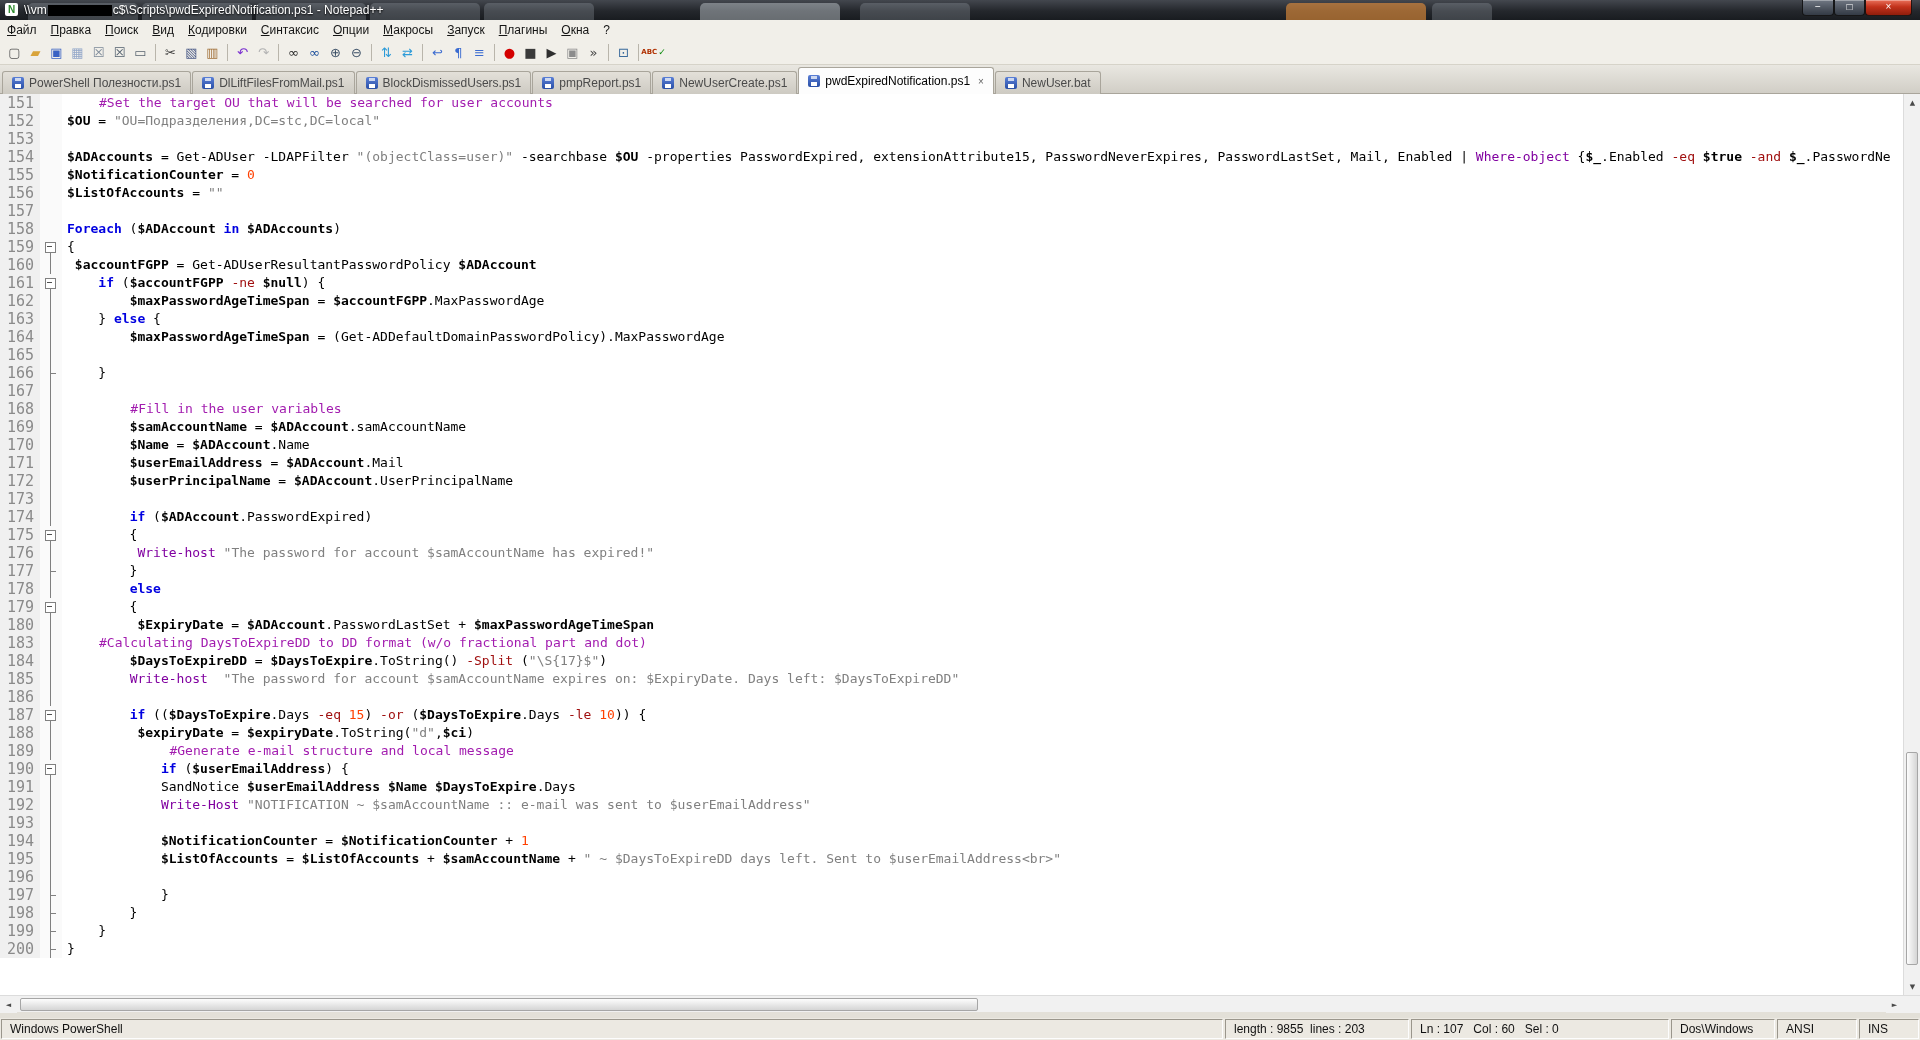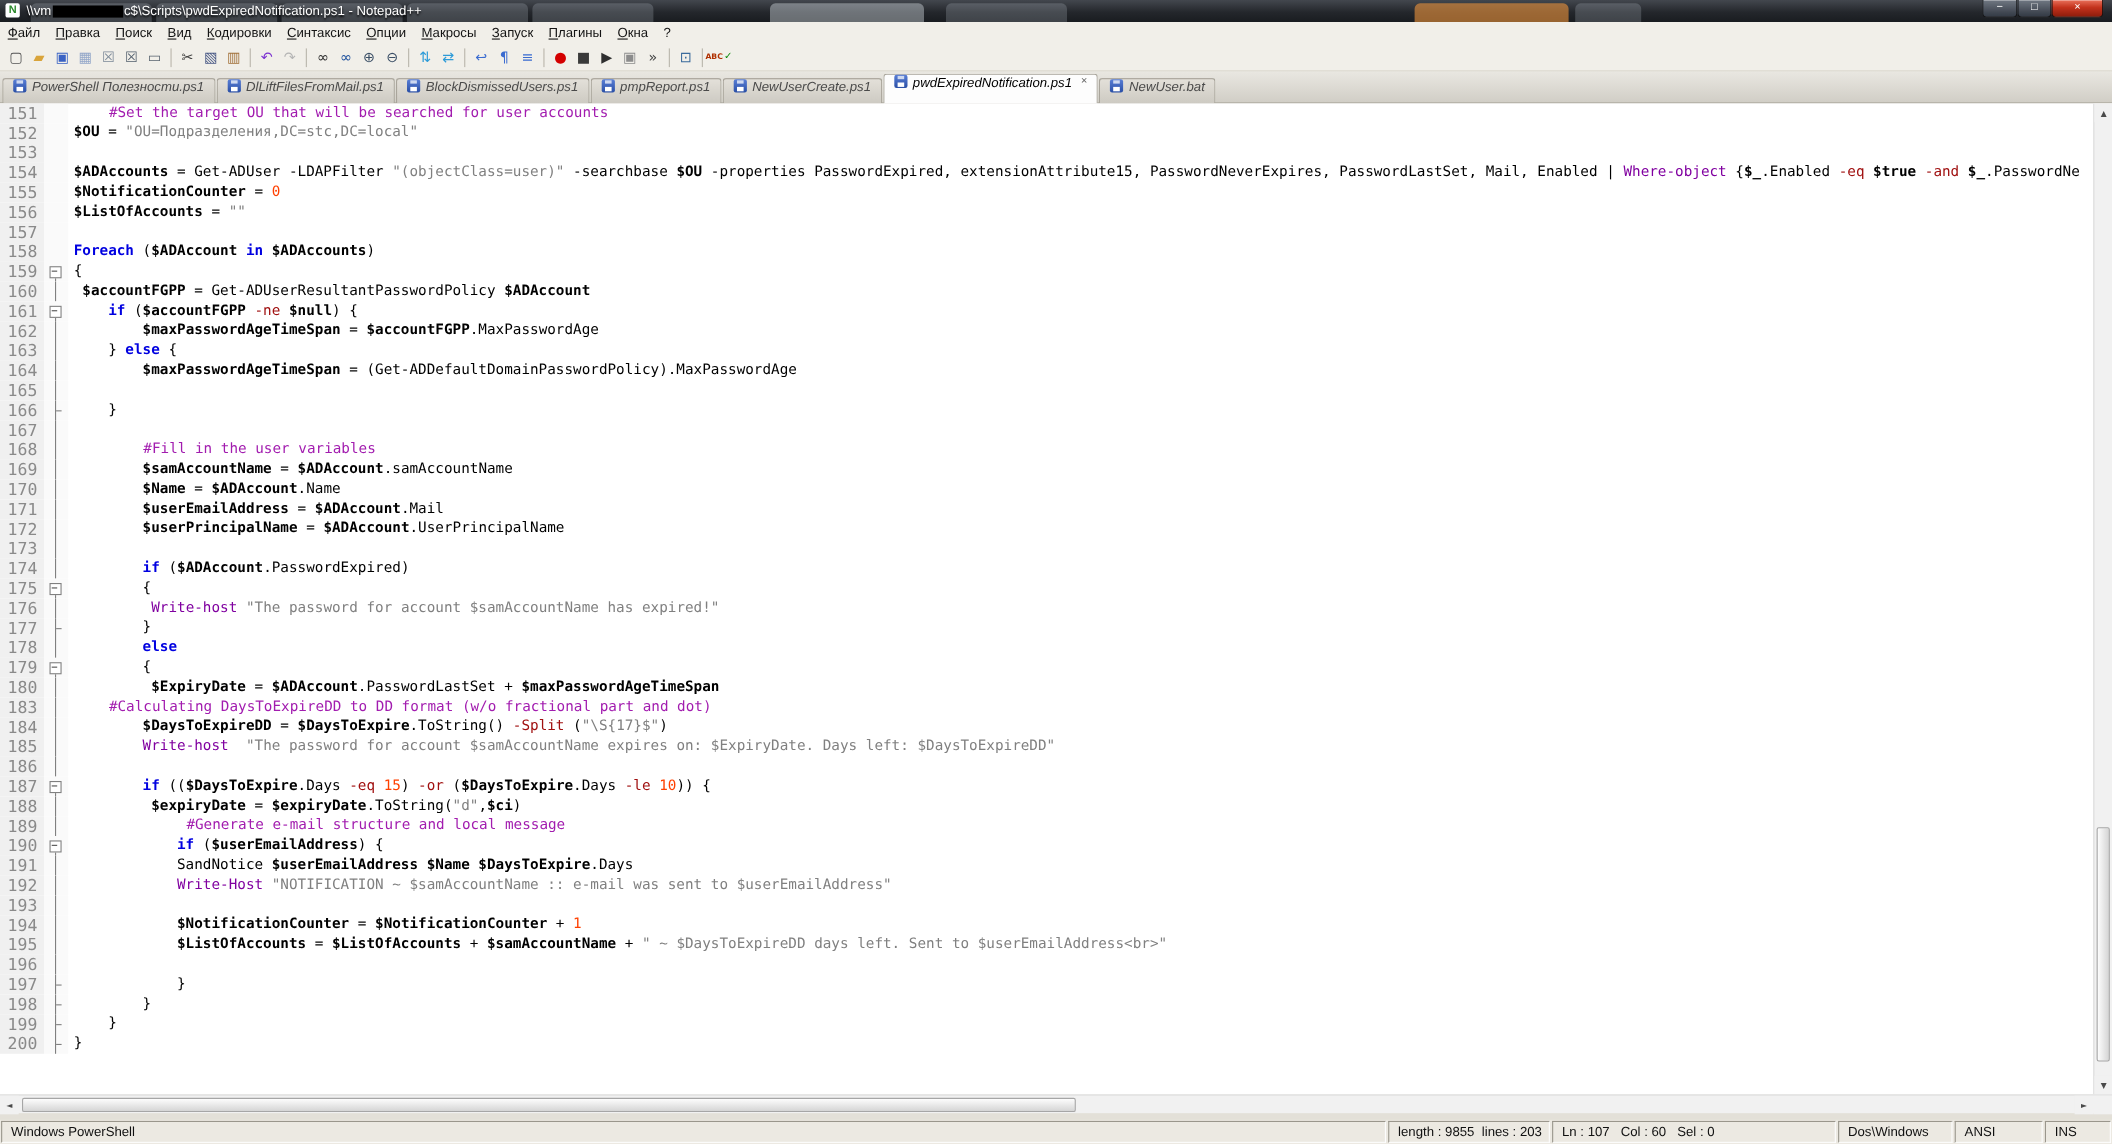--- a/index.html
+++ b/index.html
@@ -35,23 +35,23 @@
   .tb-icon{width:21px;height:21px;display:flex;align-items:center;justify-content:center;
     font-family:"DejaVu Sans",sans-serif;font-size:13px;border-radius:2px;flex:none;}
   .tb-sep{width:1px;height:17px;background:#b9b5ab;margin:0 4px;flex:none;}
   .icon-spell-check-abc{font-size:7px;font-weight:bold;letter-spacing:0;}
   .icon-spell-check-abc::after{content:"✓";color:#0a8a0a;font-size:9px;margin-left:1px;}
 
   
   #tabbar{position:absolute;left:0;top:65px;width:1920px;height:29px;box-sizing:border-box;
     background:linear-gradient(#e9e7e1,#d1cec6);border-bottom:1px solid #a9a59b;
     display:flex;align-items:flex-end;padding-left:2px;}
-  .tab{height:22px;display:flex;gap:5px;padding:0 9px;position:relative;top:1px;
+  .tab{height:22px;display:flex;align-items:center;gap:5px;padding:0 9px;position:relative;top:1px;
     background:linear-gradient(#e3e0d9,#cdcac2);border:1px solid #a9a59b;border-bottom:none;
-    border-radius:3px 3px 0 0;margin-right:1px;font-size:12px;color:#4a4a4a;white-space:pre;font-style:italic;}
+    border-radius:3px 3px 0 0;margin-right:1px;font-size:12px;color:#4a4a4a;white-space:pre;}
   .tab.active{background:#fdfdfd;height:26px;color:#000;z-index:2;}
   .tab-disk{width:12px;height:12px;border-radius:2px;background:linear-gradient(#5a7fd6,#2a4fa6);
     position:relative;flex:none;}
   .tab-disk::before{content:"";position:absolute;left:3px;right:3px;top:1px;height:3px;background:#cdd8f0;}
   .tab-disk::after{content:"";position:absolute;left:3px;right:3px;bottom:1px;height:4px;background:#fff;}
   .tab-close{font-size:10px;color:#666;margin-left:3px;}
 
   
   #editor{position:absolute;left:0;top:94px;width:1920px;height:901px;background:#fff;overflow:hidden;}
   #lines{position:absolute;left:0;top:0;right:17px;bottom:0;overflow:hidden;}
@@ -245,19 +245,19 @@
 
   <div id="hsb">
     <div class="sb-btn left">◄</div>
     <div class="hthumb"></div>
     <div class="sb-btn right">►</div>
     <div class="sb-corner"></div>
   </div>
 
   <div id="statusbar">
       <div class="sb-sec grow">Windows PowerShell</div>
-      <div class="sb-sec" style="width: 147px;">length : 9855  lines : 203</div>
+      <div class="sb-sec" style="width: 184px;">length : 9855  lines : 203</div>
       <div class="sb-sec" style="width: 258px;">Ln : 107   Col : 60   Sel : 0</div>
       <div class="sb-sec" style="width: 104px;">Dos\Windows</div>
       <div class="sb-sec" style="width: 80px;">ANSI</div>
       <div class="sb-sec" style="width: 60px;">INS</div>
     </div>
 </div>
 
 </body></html>

